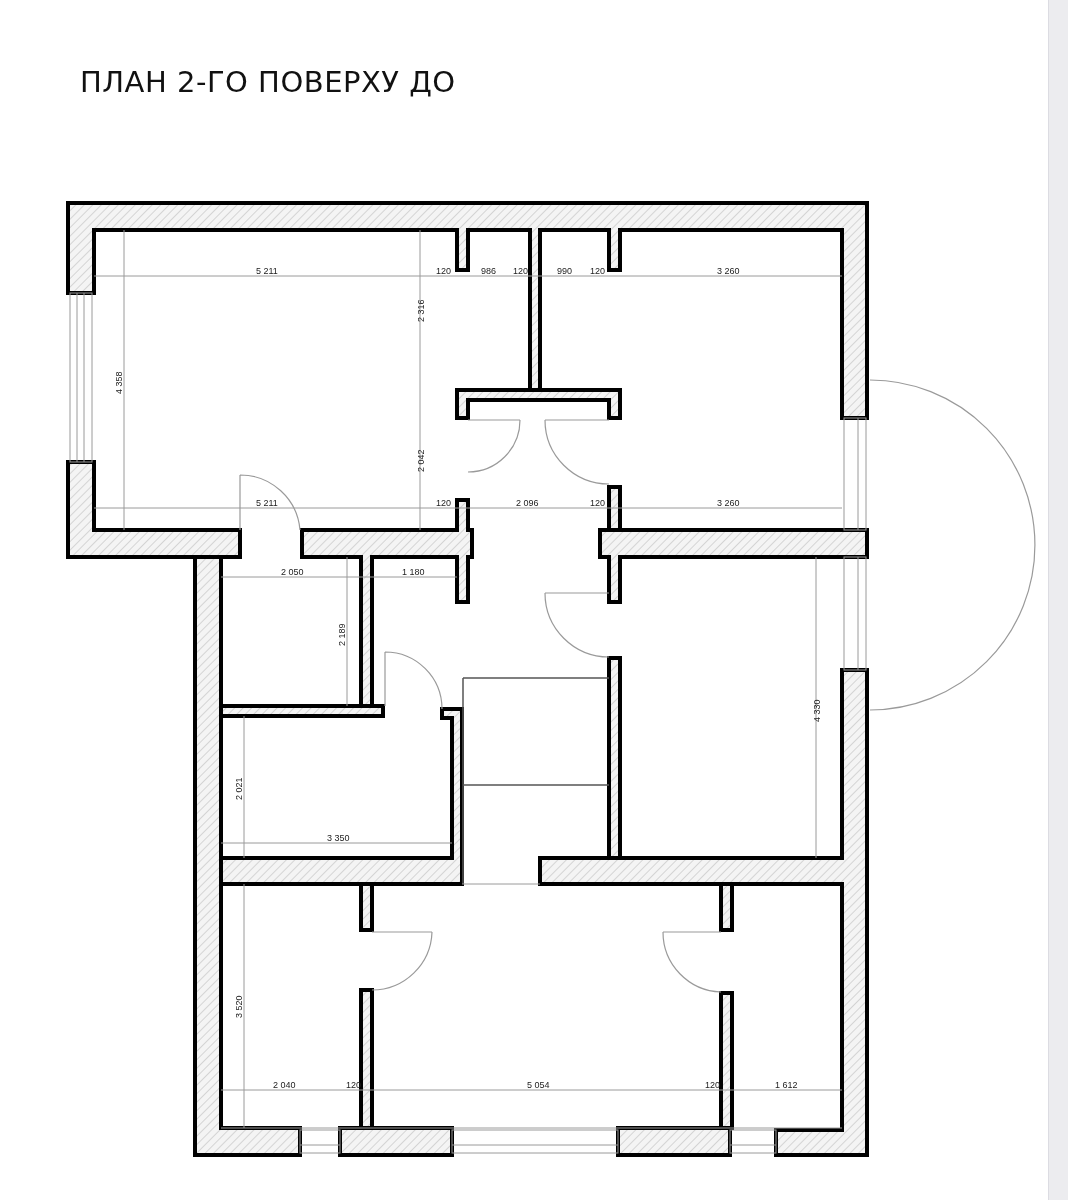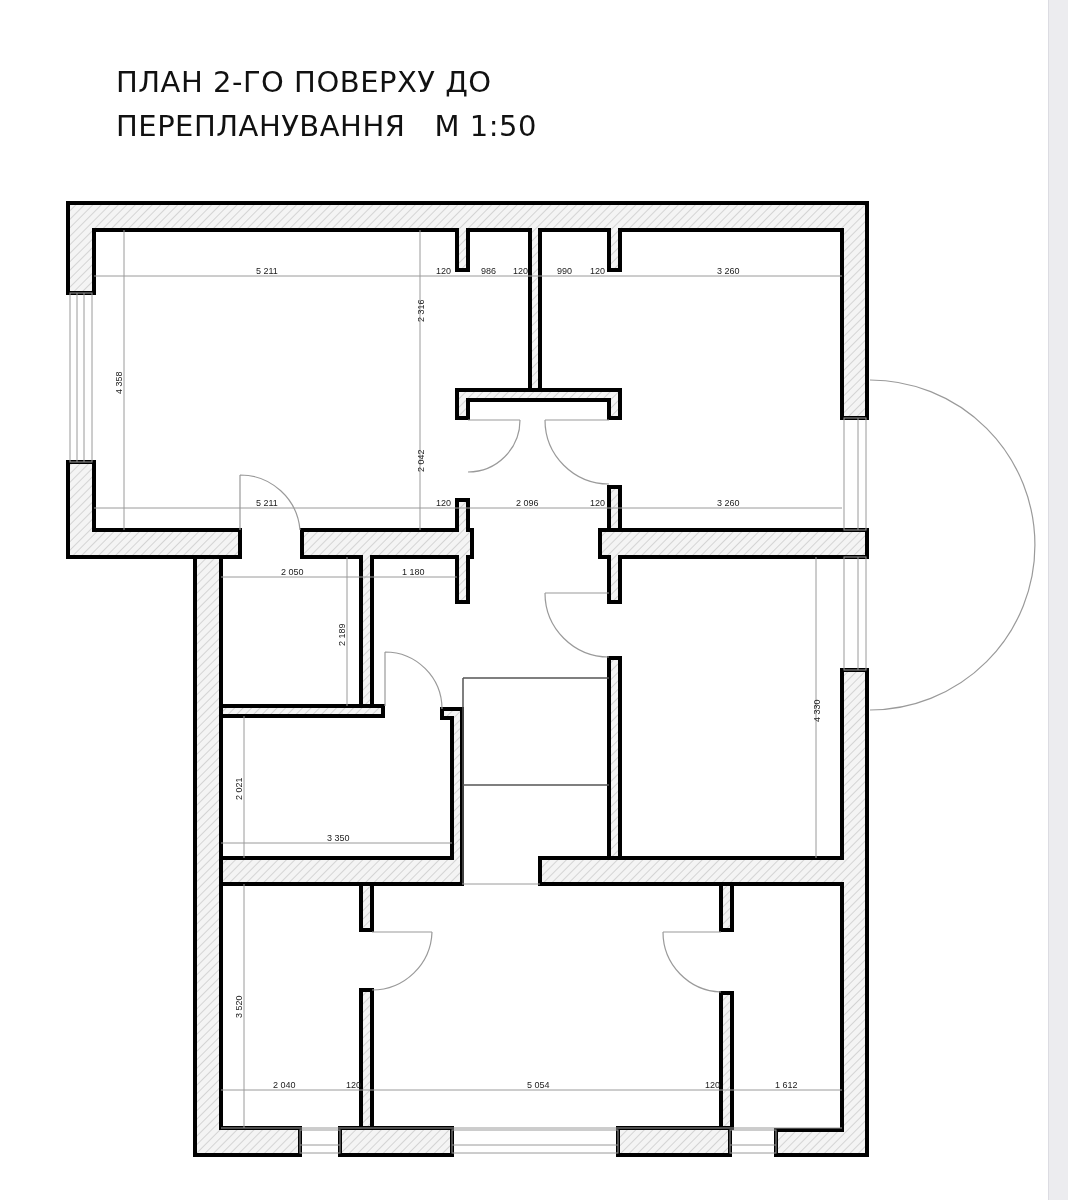--- a/index.html
+++ b/index.html
@@ -2,39 +2,38 @@
 <html><head>
 <meta charset="utf-8">
 <style>
   html, body { margin:0; padding:0; }
   body { width:1068px; height:1200px; background:#ffffff; position:relative; overflow:hidden;
          font-family:"Liberation Sans", sans-serif; }
   .page { position:absolute; left:0; top:0; width:1048px; height:1200px; background:#ffffff; }
   .margin-right { position:absolute; left:1048px; top:0; width:20px; height:1200px; background:#ececef;
                   border-left:1px solid #dcdce2; }
   .title { position:absolute; left:80px; top:60px; font-family:"DejaVu Sans", sans-serif;
-           font-size:29px; line-height:44px; color:#111; letter-spacing:0.5px; font-weight:400;margin-left:36px; }
+           font-size:29px; line-height:44px; color:#111; letter-spacing:0.5px; font-weight:400; }
   .title div { white-space:pre; }
   svg.plan { position:absolute; left:0; top:0; }
   .wall { fill:url(#hatch); stroke:#000; stroke-width:4; stroke-linejoin:miter; }
   .dimline { stroke:#9a9a9a; stroke-width:1; fill:none; }
   .swing { stroke:#9a9a9a; stroke-width:1.2; fill:none; }
   .stair { stroke:#555; stroke-width:1.5; fill:none; }
   .win { stroke:#9a9a9a; stroke-width:1; fill:none; }
   .dim { font-family:"Liberation Sans", sans-serif; font-size:9px; fill:#222; }
 </style>
 </head>
 <body>
 
 <div class="page"></div>
 <div class="margin-right"></div>
 
 <div class="title">
   <div>ПЛАН 2-ГО ПОВЕРХУ ДО</div>
-  <div>ПЕРЕПЛАНУВАННЯ   М 1:50</div>
 </div>
 
 <svg class="plan" width="1068" height="1200" viewBox="0 0 1068 1200">
   <defs>
     <pattern id="hatch" patternUnits="userSpaceOnUse" width="6" height="6" patternTransform="rotate(45)">
       <rect width="6" height="6" fill="#f4f4f4"></rect>
       <line x1="0" y1="0" x2="0" y2="6" stroke="#b5b5b5" stroke-width="1"></line>
     </pattern>
   </defs>
 

